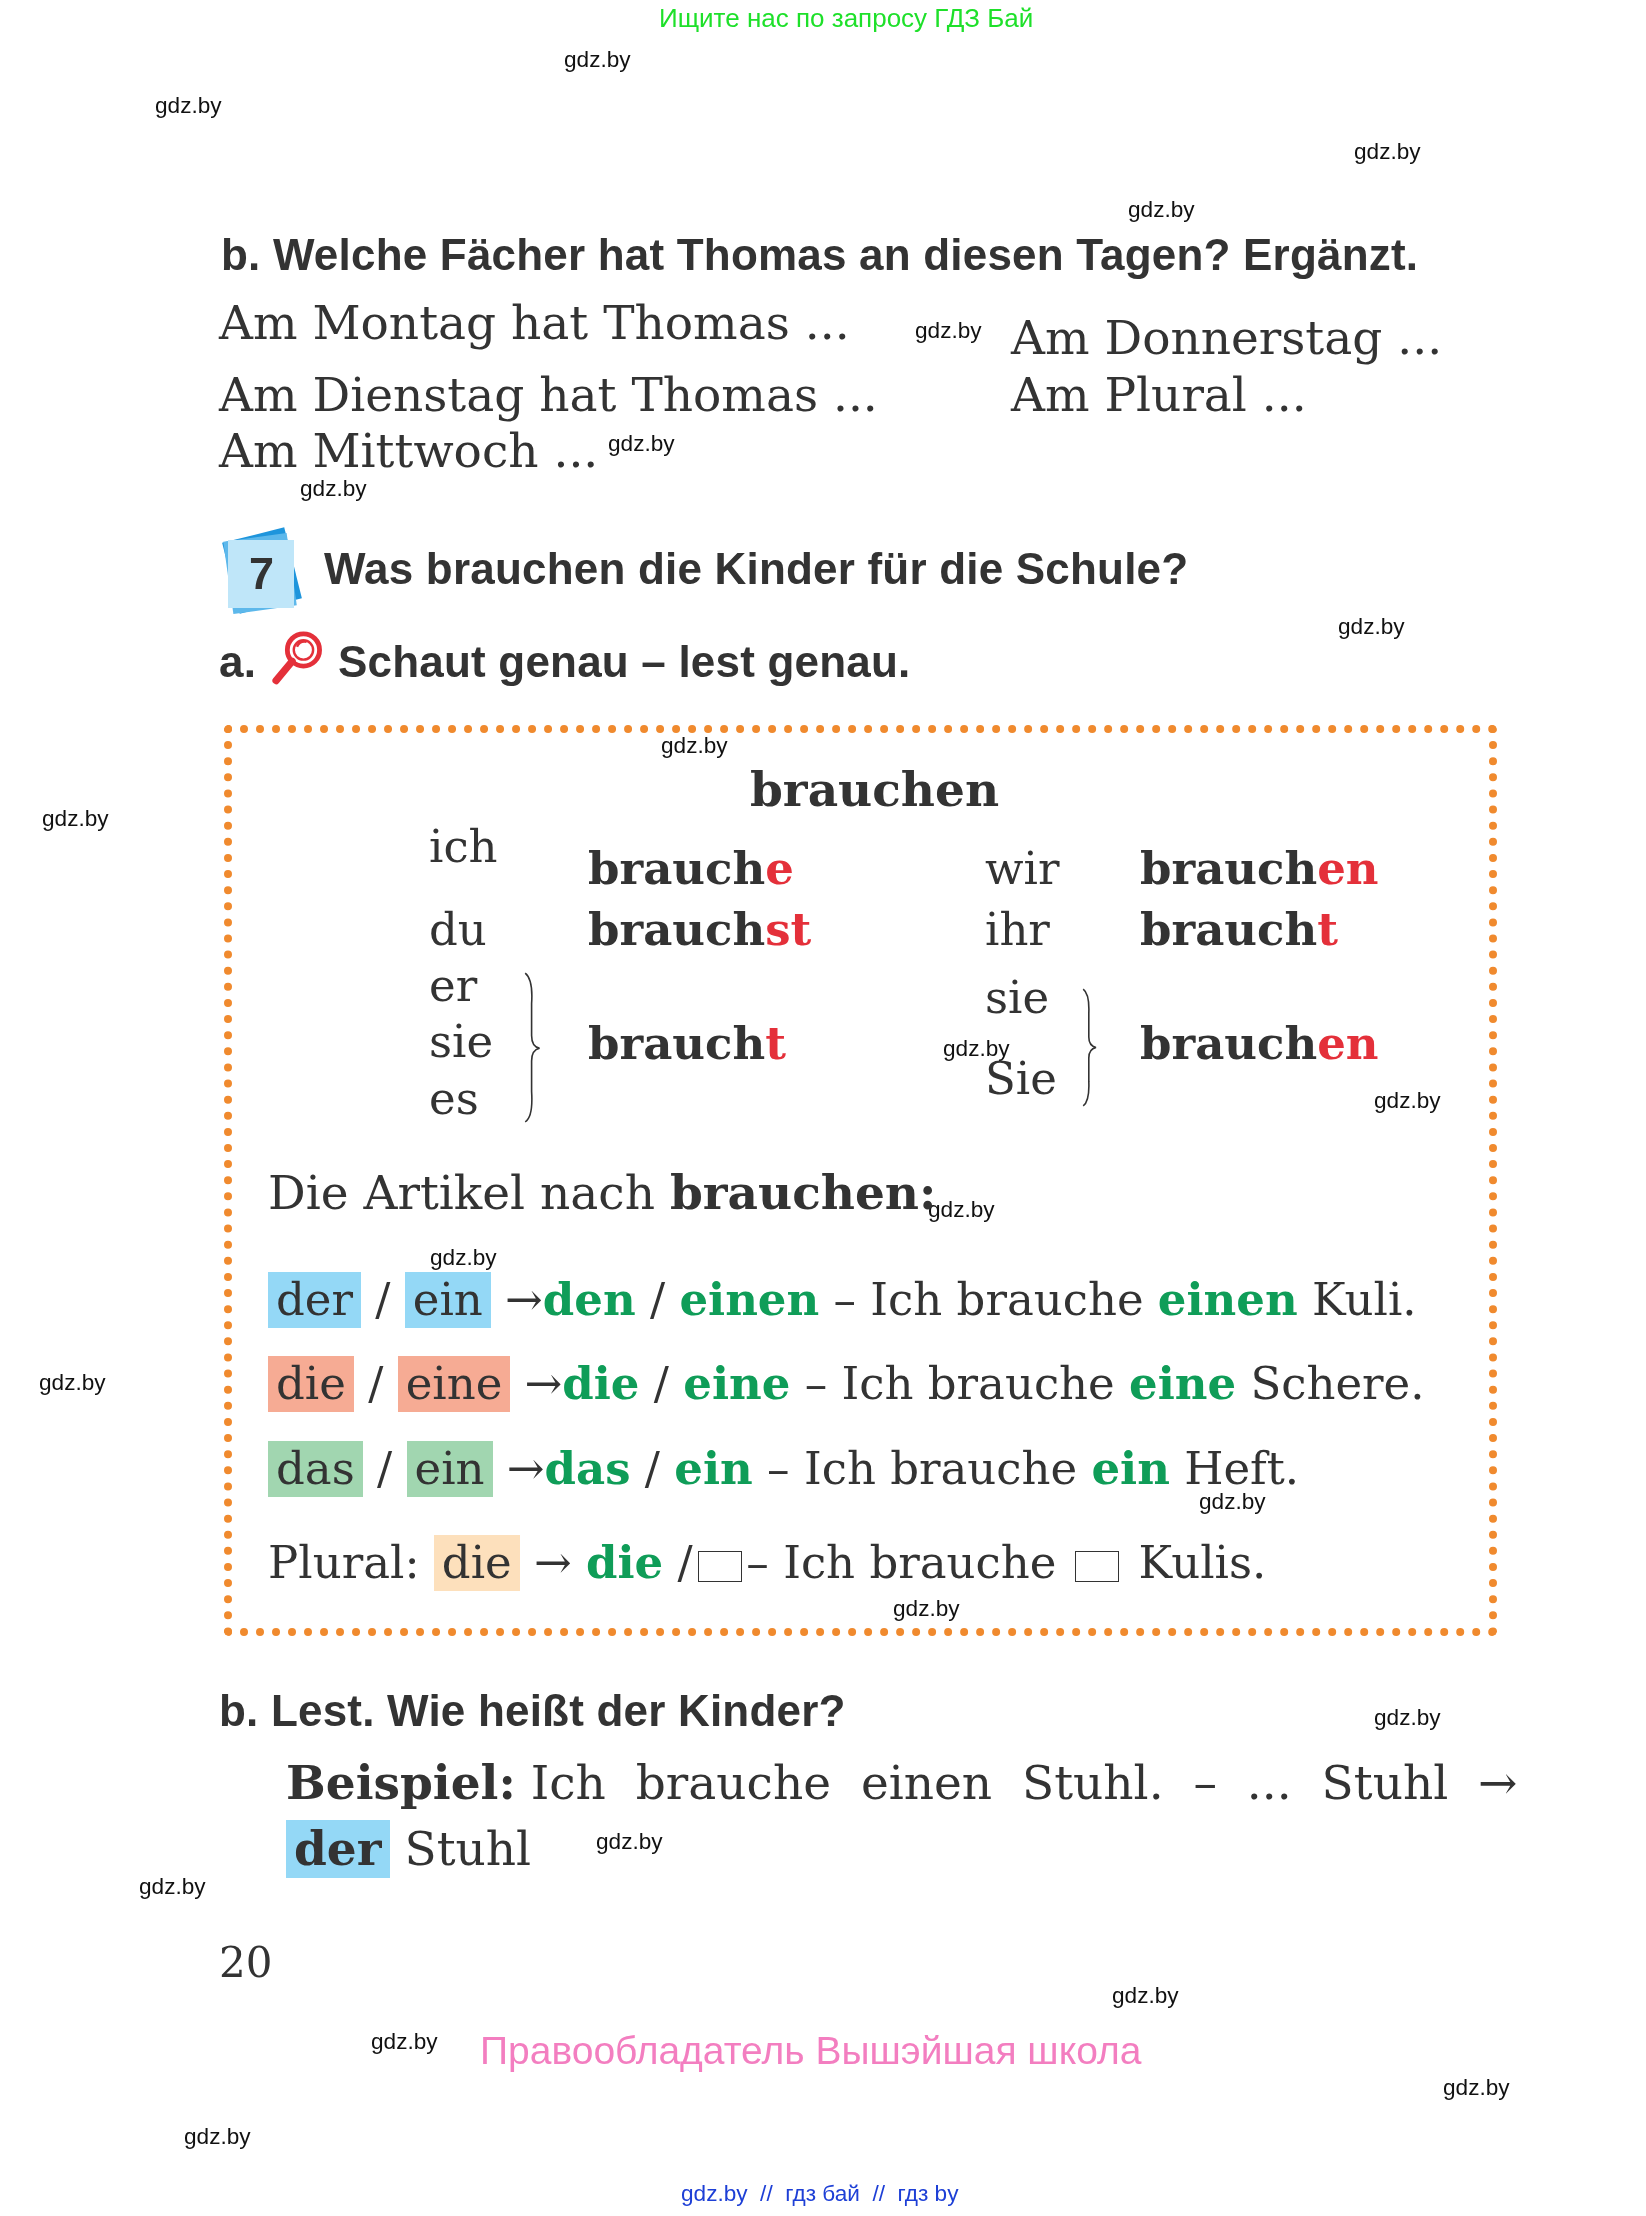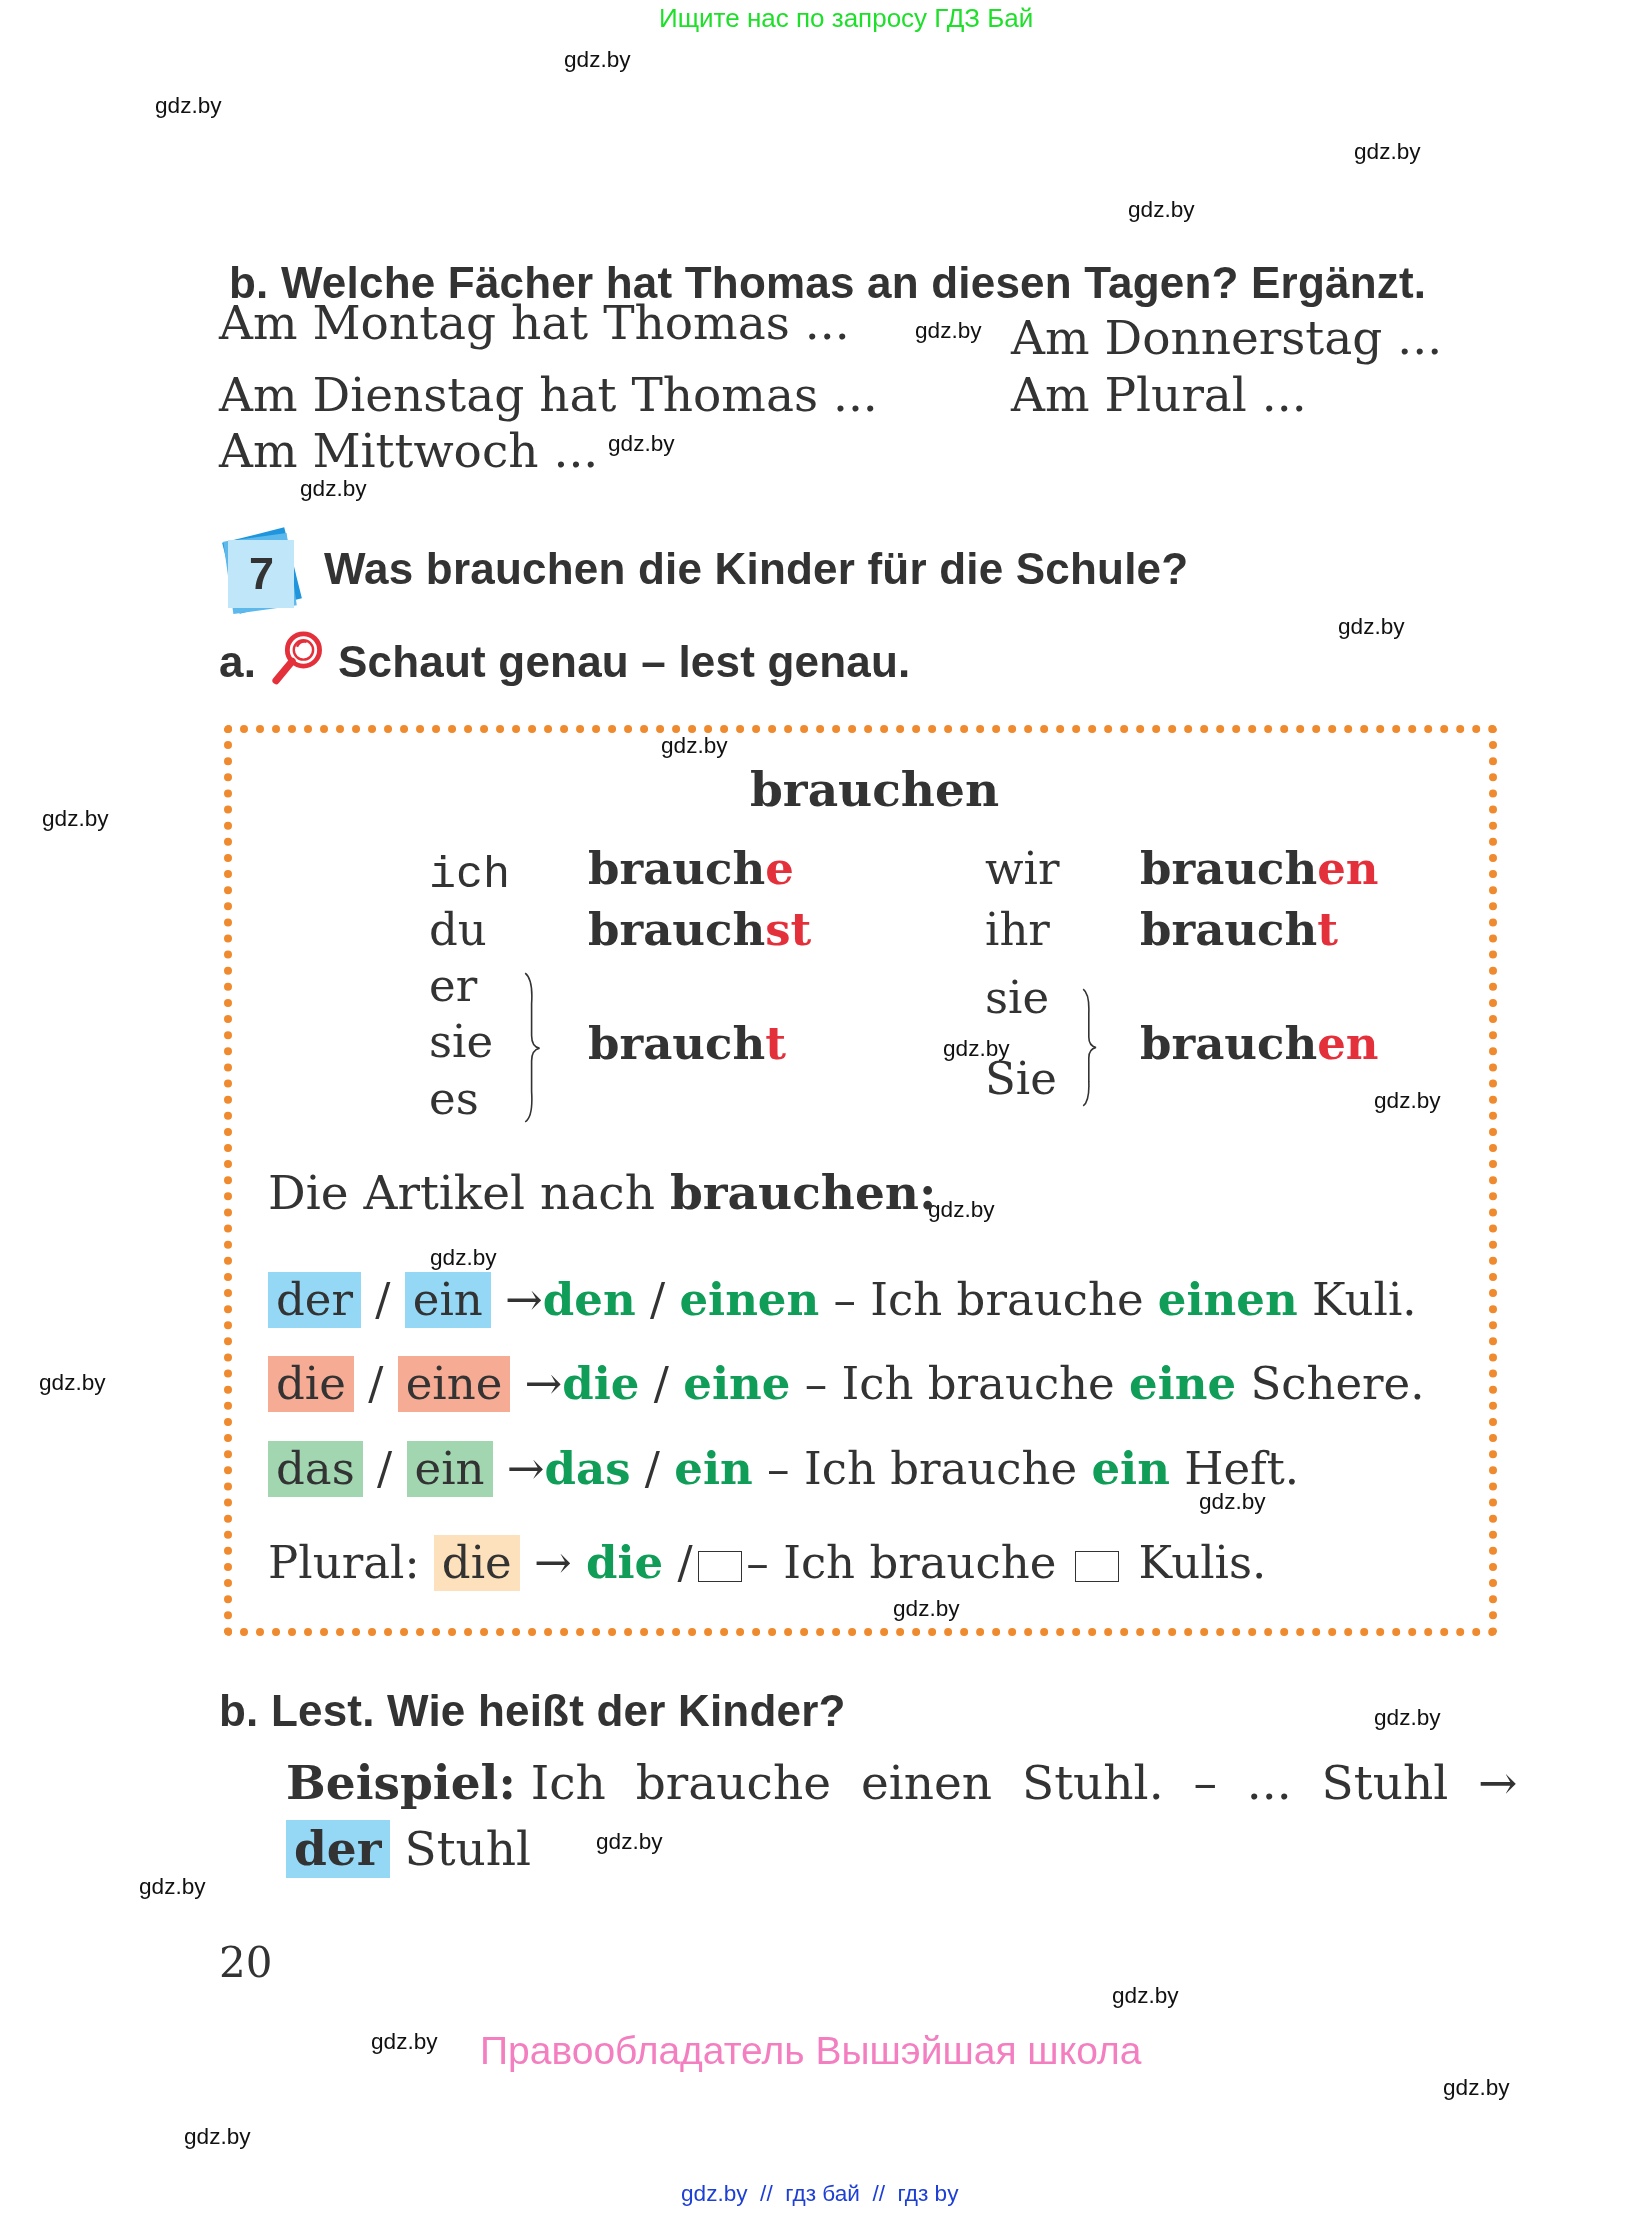--- a/index.html
+++ b/index.html
@@ -58,21 +58,21 @@
     <div class="abs wm" style="left: 893px; top: 1596px;">gdz.by</div>
     <div class="abs wm" style="left: 1374px; top: 1705px;">gdz.by</div>
     <div class="abs wm" style="left: 596px; top: 1829px;">gdz.by</div>
     <div class="abs wm" style="left: 139px; top: 1874px;">gdz.by</div>
     <div class="abs wm" style="left: 1112px; top: 1983px;">gdz.by</div>
     <div class="abs wm" style="left: 371px; top: 2029px;">gdz.by</div>
     <div class="abs wm" style="left: 1443px; top: 2075px;">gdz.by</div>
     <div class="abs wm" style="left: 184px; top: 2124px;">gdz.by</div>
   </div>
 
-<div class="abs heading" style="left:229px; top:230px;margin-top:28px;">b. Welche Fächer hat Thomas an diesen Tagen? Ergänzt.</div>
+<div class="abs heading" style="left:221px; top:230px;">b. Welche Fächer hat Thomas an diesen Tagen? Ergänzt.</div>
 
 <div class="abs task-line" style="left:219px; top:295px;">Am Montag hat Thomas ...</div>
 <div class="abs task-line" style="left:219px; top:367px;">Am Dienstag hat Thomas ...</div>
 <div class="abs task-line" style="left:219px; top:423px;">Am Mittwoch ...</div>
 <div class="abs task-line" style="left:1011px; top:310px;">Am Donnerstag ...</div>
 <div class="abs task-line" style="left:1011px; top:367px;">Am Plural ...</div>
 
 <div class="num-badge">
   <div class="back"></div>
   <div class="back2"></div>
@@ -88,21 +88,21 @@
     <path d="M36 22 q4 -8 12 -6" fill="none" stroke="#e4303a" stroke-width="3"></path>
     <line x1="30" y1="40" x2="10" y2="64" stroke="#e4303a" stroke-width="9" stroke-linecap="round"></line>
   </svg>
 </div>
 <div class="abs heading" style="left:338px; top:637px;">Schaut genau – lest genau.</div>
 
 <div class="box"></div>
 
 <div class="abs conj bold" style="left:750px; top:762px; font-size:47px;">brauchen</div>
 
-<div class="abs conj" style="left:429px; top:850px;font-family:Liberation Mono, monospace;">ich</div>
+<div class="abs conj" style="left:429px; top:820px;">ich</div>
 <div class="abs conj bold" style="left:588px; top:842px;"><span>brauch</span><span class="red">e</span></div>
 
 <div class="abs conj" style="left:429px; top:903px;">du</div>
 <div class="abs conj bold" style="left:588px; top:903px;"><span>brauch</span><span class="red">st</span></div>
 
 <div class="abs conj" style="left:429px; top:959px;">er</div>
 <div class="abs conj" style="left:429px; top:1015px;">sie</div>
 <div class="abs conj" style="left:429px; top:1072px;">es</div>
 <div class="abs" style="left:522px; top:971px;">
   <svg width="24" height="153" viewBox="0 0 30 190">

